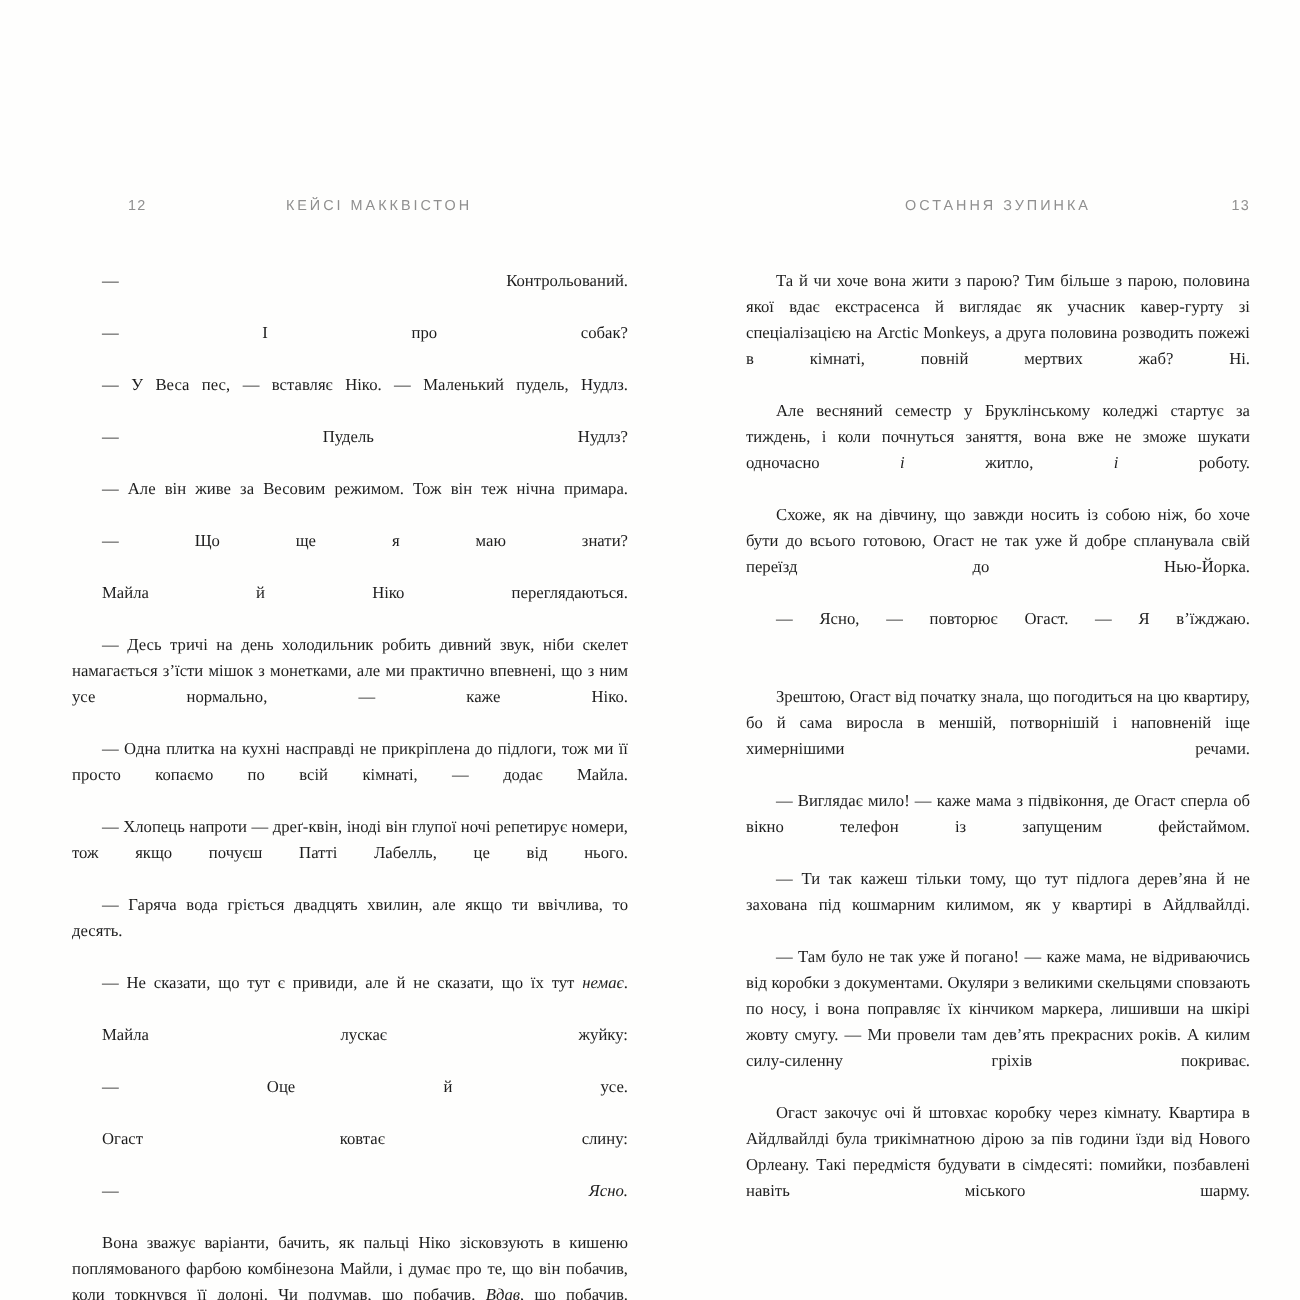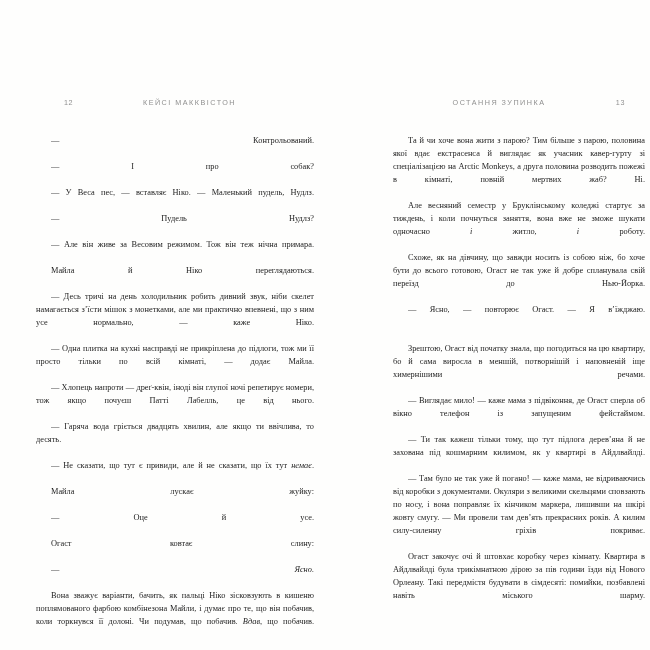--- a/index.html
+++ b/index.html
@@ -74,21 +74,21 @@
     margin-top: 22px;
     font-size: 8.35px;
     line-height: 13.0px;
     text-align: justify;
     text-justify: inter-word;
     hyphens: manual;
     -webkit-hyphens: manual;
     color: #1d1d1d;
   }
   .page-left .textblock  { width: 278px; }
-  .page-right .textblock { width: 252px; margin-left: 20px; }
+  .page-right .textblock { width: 252px; }
 
   .textblock p {
     margin: 0;
     text-indent: 15px;
   }
   .textblock p.gap      { margin-top: 13px; }
 
   em { font-style: italic; }
 
   
@@ -110,23 +110,24 @@
       <span class="runhead-title">КЕЙСІ МАККВІСТОН</span>
       <span class="spacer"></span>
     </div>
 
     <div class="textblock">
         <p>— Контрольований.</p>
         <p>— І про собак?</p>
         <p>— У Веса пес, — вставляє Ніко. — Маленький пудель, Нудлз.</p>
         <p>— Пудель Нудлз?</p>
         <p>— Але він живе за Весовим режимом. Тож він теж ніч­на примара.</p>
+        <p>— Що ще я маю знати?</p>
         <p>Майла й Ніко переглядаються.</p>
         <p>— Десь тричі на день холодильник робить дивний звук, ніби скелет намагається з’їсти мішок з монетками, але ми практично впевнені, що з ним усе нормально, — каже Ніко.</p>
-        <p>— Одна плитка на кухні насправді не прикріплена до підлоги, тож ми її просто тільки по всій кімнаті, — до­дає Майла.</p>
+        <p>— Одна плитка на кухні насправді не прикріплена до підлоги, тож ми її просто копаємо по всій кімнаті, — до­дає Майла.</p>
         <p>— Хлопець напроти — дреґ-квін, іноді він глупої ночі репетирує номери, тож якщо почуєш Патті Лабелль, це від нього.</p>
         <p>— Гаряча вода гріється двадцять хвилин, але якщо ти ввічлива, то десять.</p>
         <p>— Не сказати, що тут є привиди, але й не сказати, що їх тут <em>немає</em>.</p>
         <p>Майла лускає жуйку:</p>
         <p>— Оце й усе.</p>
         <p>Огаст ковтає слину:</p>
         <p>— <em>Ясно.</em></p>
         <p>Вона зважує варіанти, бачить, як пальці Ніко зіс­ковзують в кишеню поплямованого фарбою комбінезона Майли, і думає про те, що він побачив, коли торкнувся її долоні. Чи подумав, що побачив. <em>Вдав</em>, що побачив.</p>
       </div>
   </div>

